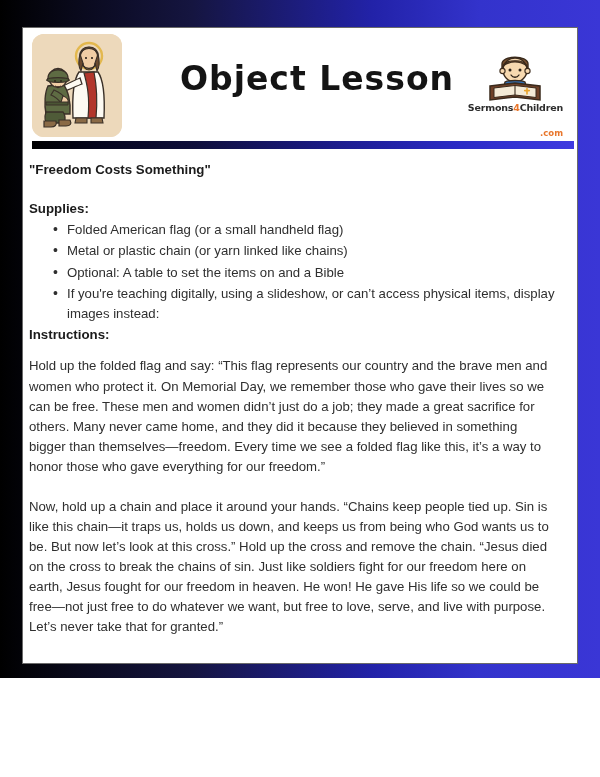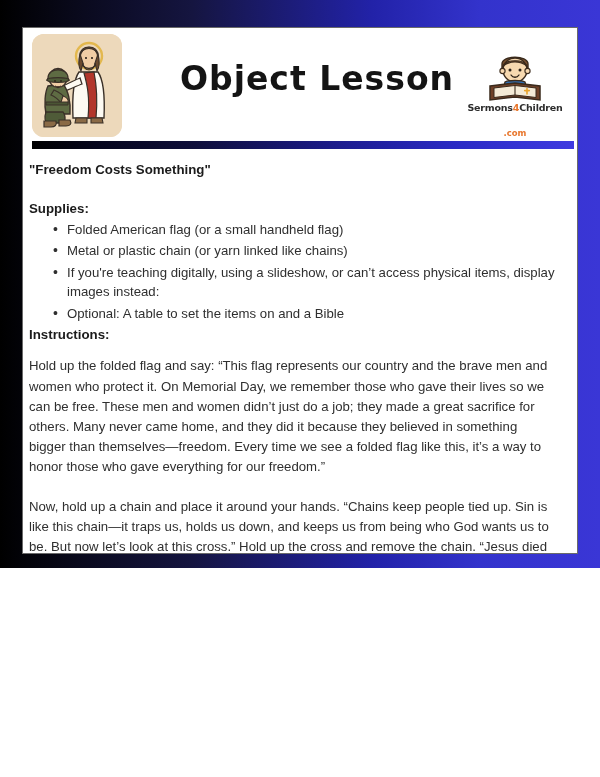--- a/index.html
+++ b/index.html
@@ -10,21 +10,21 @@
     width: 600px;
     height: 777px;
     overflow: hidden;
     font-family: "Liberation Sans", sans-serif;
   }
 
   
   #page-frame {
     position: relative;
     width: 600px;
-    height: 568px;
+    height: 678px;
     box-sizing: border-box;
     background: linear-gradient(to right, #000000 0%, #0a0a1e 14%, #151540 32%, #2222a8 62%, #3333cc 80%, #3a36d6 100%);
     padding: 27px 22px 14px 22px;
   }
 
   
   #sheet {
     position: relative;
     width: 100%;
     height: 100%;
@@ -68,21 +68,21 @@
     color: #141414;
     line-height: 1;
     white-space: nowrap;
   }
 
   .logo-box {
     flex: 0 0 auto;
     width: 96px;
     padding-top: 16px;
     padding-right: 6px;
-    text-align: center;
+    text-align: right;
   }
   .logo-art { width: 62px; height: 52px; display: block; margin: 0 auto; }
   .logo-word {
     font-family: "DejaVu Sans", sans-serif;
     font-size: 9.5px;
     font-weight: bold;
     color: #2d2d2d;
     letter-spacing: -0.2px;
     line-height: 1.05;
     margin-top: 1px;
@@ -256,22 +256,22 @@
 
     <div class="body-wrap">
 
       <div class="lesson-title">"Freedom Costs Something"</div>
 
       <div class="section-head">Supplies:</div>
 
       <ul class="supplies">
         <li>Folded American flag (or a small handheld flag)</li>
         <li>Metal or plastic chain (or yarn linked like chains)</li>
+        <li>Optional: A table to set the items on and a Bible</li>
         <li>If you're teaching digitally, using a slideshow, or can’t access physical items, display images instead:</li>
-        <li>Optional: A table to set the items on and a Bible</li>
       </ul>
 
       <div class="section-head tight">Instructions:</div>
 
       <div class="instructions-block">
         <p class="para">Hold up the folded flag and say: “This flag represents our country and the brave men and women who protect it. On Memorial Day, we remember those who gave their lives so we can be free. These men and women didn’t just do a job; they made a great sacrifice for others. Many never came home, and they did it because they believed in something bigger than themselves—freedom. Every time we see a folded flag like this, it’s a way to honor those who gave everything for our freedom.”</p>
         <p class="para">Now, hold up a chain and place it around your hands. “Chains keep people tied up. Sin is like this chain—it traps us, holds us down, and keeps us from being who God wants us to be. But now let’s look at this cross.” Hold up the cross and remove the chain. “Jesus died on the cross to break the chains of sin. Just like soldiers fight for our freedom here on earth, Jesus fought for our freedom in heaven. He won! He gave His life so we could be free—not just free to do whatever we want, but free to love, serve, and live with purpose. Let’s never take that for granted.”</p>
       </div>
 
     </div>

